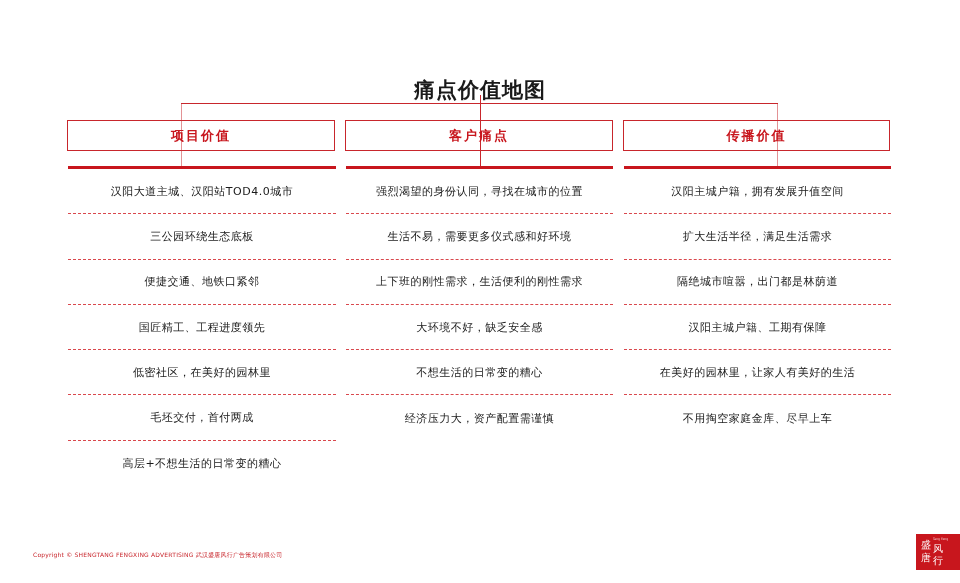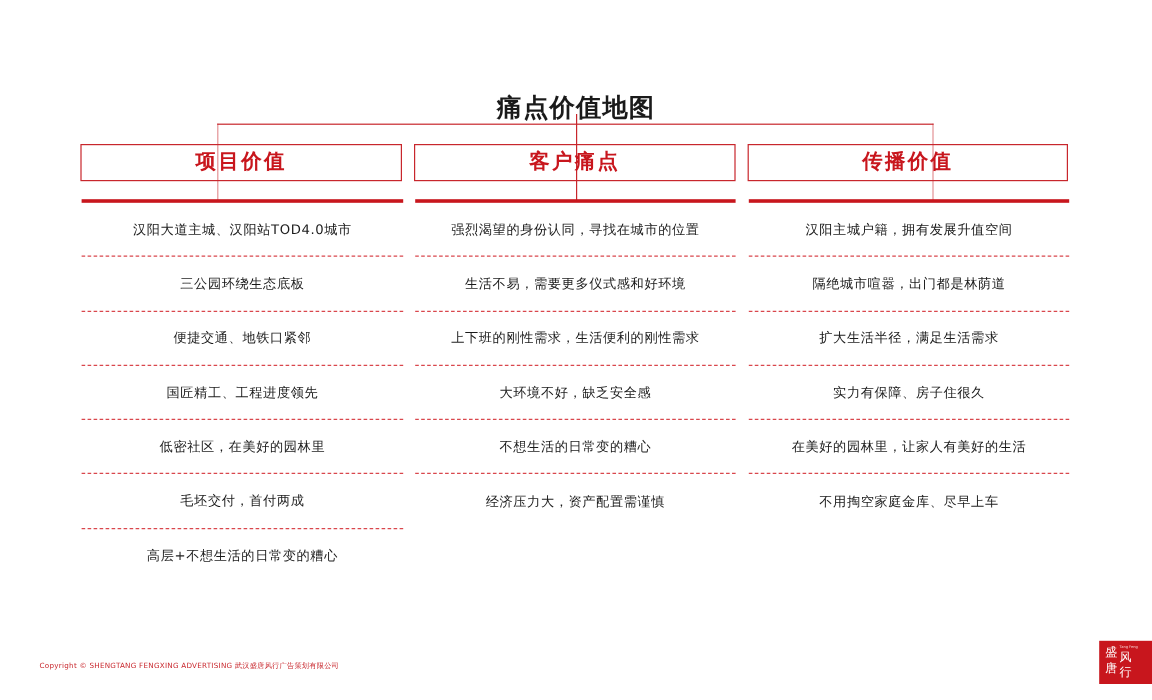--- a/index.html
+++ b/index.html
@@ -2,21 +2,21 @@
 <html><head>
 <meta charset="utf-8">
 <style>
   html, body { margin:0; padding:0; }
   body { width:960px; height:583px; background:#ffffff; position:relative; overflow:hidden;
          font-family:"DejaVu Sans","Liberation Sans",sans-serif; }
   .title { position:absolute; left:0; width:960px; top:62px; text-align:center;
            font-size:21px; font-weight:bold; color:#1a1a1a; letter-spacing:1px;margin-top:14px; }
   .conn { position:absolute; background:#c8262c; }
   .hbox { position:absolute; top:120px; height:31px; border:1px solid #c8262c; box-sizing:border-box;
-          text-align:center; line-height:29px; font-size:17px; font-weight:bold; color:#c8161d; letter-spacing:2px; background:transparent; }
+          text-align:center; line-height:29px; font-size:13px; font-weight:bold; color:#c8161d; letter-spacing:2px; background:transparent; }
   .thick { position:absolute; top:166px; height:3px; background:#c8161d; }
   .col { position:absolute; top:169px; }
   .row { height:45.3px; box-sizing:border-box; border-bottom:1px dashed #d9474d; text-align:center;
          font-size:11px; color:#1a1a1a; display:flex; align-items:center; justify-content:center; letter-spacing:0.5px; }
   .row:last-child { border-bottom:none; }
   .footer { position:absolute; left:33px; top:551px; font-size:6px; color:#c8262c; letter-spacing:0.2px; }
   .logo { position:absolute; left:916px; top:534px; width:44px; height:36px; background:#c8161d;
           color:#fff; font-family:"DejaVu Serif","Liberation Serif",serif; font-size:10px; line-height:11px; }
   .logo .l1 { position:absolute; left:5px; top:5px; }
   .logo .l2 { position:absolute; left:5px; top:18px; }
@@ -56,23 +56,23 @@
   <div class="row">强烈渴望的身份认同，寻找在城市的位置</div>
   <div class="row">生活不易，需要更多仪式感和好环境</div>
   <div class="row">上下班的刚性需求，生活便利的刚性需求</div>
   <div class="row">大环境不好，缺乏安全感</div>
   <div class="row">不想生活的日常变的糟心</div>
   <div class="row">经济压力大，资产配置需谨慎</div>
 </div>
 
 <div class="col" style="left:624px; width:267px;">
   <div class="row">汉阳主城户籍，拥有发展升值空间</div>
+  <div class="row">扩大生活半径，满足生活需求</div>
   <div class="row">隔绝城市喧嚣，出门都是林荫道</div>
-  <div class="row">扩大生活半径，满足生活需求</div>
-  <div class="row">实力有保障、房子住很久</div>
+  <div class="row">汉阳主城户籍、工期有保障</div>
   <div class="row">在美好的园林里，让家人有美好的生活</div>
   <div class="row">不用掏空家庭金库、尽早上车</div>
 </div>
 
 <div class="footer">Copyright © SHENGTANG FENGXING ADVERTISING  武汉盛唐风行广告策划有限公司</div>
 
 <div class="logo">
   <span class="l1">盛</span>
   <span class="l2">唐</span>
   <span class="tiny">Tang Feng</span>

